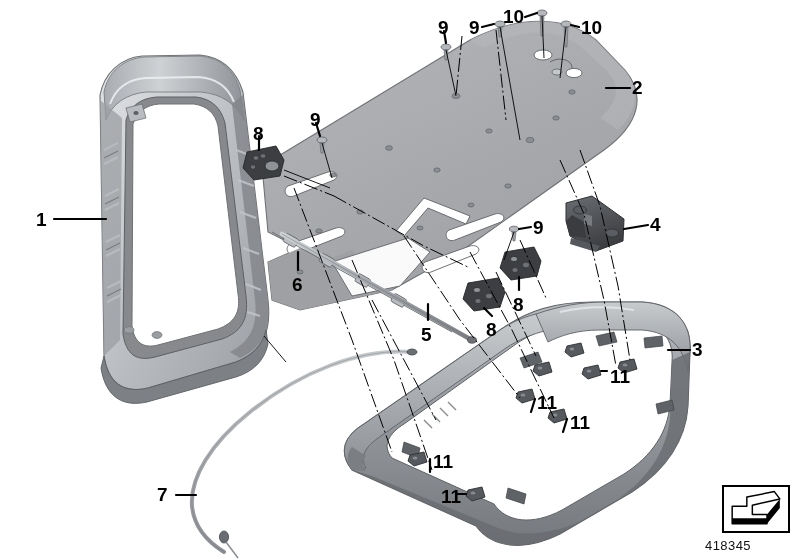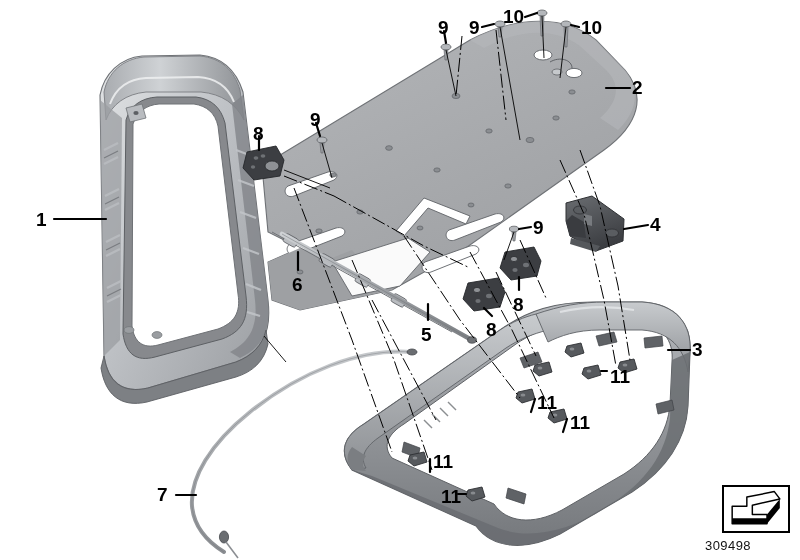--- a/index.html
+++ b/index.html
@@ -386,15 +386,15 @@
 <div class="callout" style="left:570px;top:413px;">11</div>
 <div class="callout" style="left:610px;top:367px;">11</div>
 
 <div class="idbox">
   <svg viewBox="0 0 68 48" width="64" height="44">
     <path d="M8,33 L8,21 L24,21 L24,11 L54,5 L60,13 L30,20 L30,30 L46,30 L46,40 L8,40 Z" fill="#ffffff" stroke="#000" stroke-width="1.6" stroke-linejoin="round"></path>
     <path d="M8,34 L46,34 L46,40 L8,40 Z" fill="#000"></path>
     <path d="M46,40 L46,30 L60,13 L60,23 Z" fill="#000"></path>
   </svg>
 </div>
-<div class="diagid">309498</div>
+<div class="diagid">418345</div>
 
 </div>
 
 </body></html>

